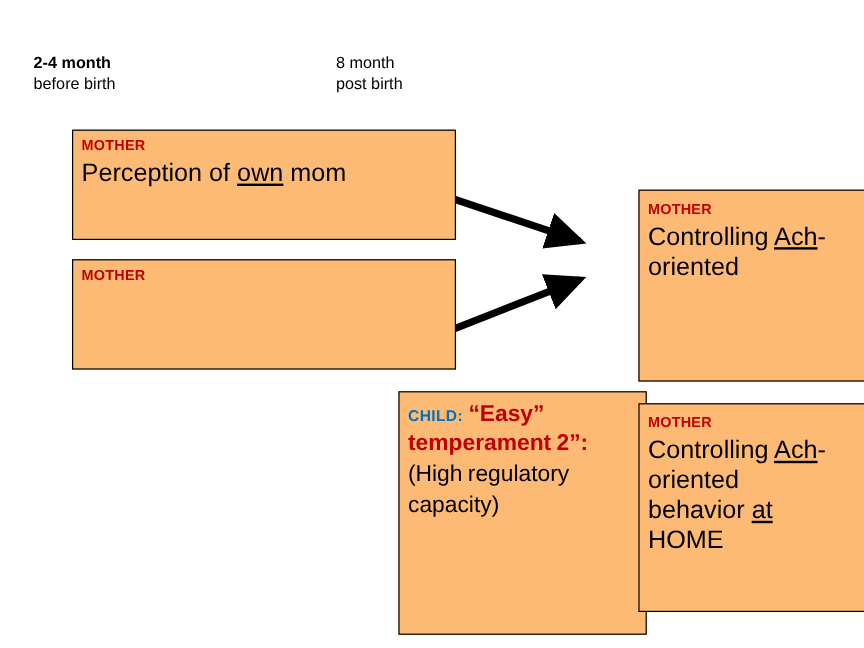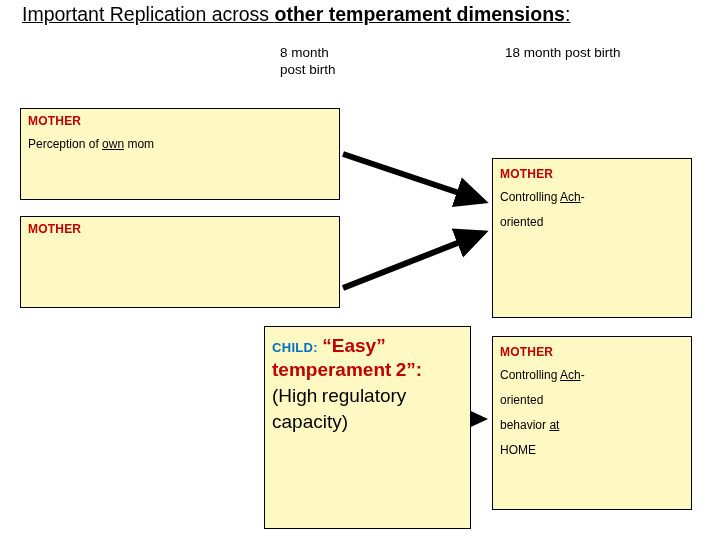--- a/index.html
+++ b/index.html
@@ -46,35 +46,36 @@
   }
   .col-head .b { font-weight: bold; }
   #col-head-1 { left: 28px;  top: 44px; }
   #col-head-2 { left: 280px; top: 44px; }
   #col-head-3 { left: 505px; top: 44px; }
 
   
   .box {
     position: absolute;
     border: 1.6px solid #000000;
-    background: #fef9c3;
+    background: #fdba74;
     box-sizing: border-box;
     padding: 5px 22px 5px 7px;
+    margin-left: 40px;
   }
   .tag {
     color: #c00000;
     font-size: 12px;
     font-weight: bold;
     letter-spacing: 0.2px;
     line-height: 15px;
     display: block;
     margin-bottom: 3px;
   }
   .body-text {
-    font-size: 12px;
+    font-size: 21px;
     line-height: 25px;
     font-weight: normal;
     display: block;
   }
   .body-text .u { text-decoration: underline; }
 
   
   #box-perception {
     left: 20px;
     top: 108px;
@@ -83,21 +84,21 @@
   }
   
   #box-extrinsic {
     left: 20px;
     top: 216px;
     width: 320px;
     height: 92px;
   }
   
   #box-child {
-    left: 264px;
+    left: 292px;
     top: 326px;
     width: 207px;
     height: 203px;
     padding-top: 8px;
   }
   #box-child .tag-inline {
     color: #0070c0;
     font-size: 13px;
     font-weight: bold;
     letter-spacing: 0.3px;
@@ -143,30 +144,28 @@
     width: 720px;
     height: 540px;
     pointer-events: none;
   }
 </style>
 </head>
 <body>
 
 <div class="slide">
 
-  <div class="title">
-    <span class="plain">Important Replication  across </span><span class="bold">other temperament  dimensions</span><span class="plain">:</span>
-  </div>
-
+
+  <div class="col-head" id="col-head-1">
+    <span class="b">2-4 month</span><br>
+    <span>before birth</span>
+  </div>
   <div class="col-head" id="col-head-2">
     <span>8 month</span><br>
     <span>post birth</span>
-  </div>
-  <div class="col-head" id="col-head-3">
-    <span>18 month post birth</span>
   </div>
 
   <svg class="arrows" viewBox="0 0 720 540">
     <defs>
       <marker id="arrowhead" markerWidth="6" markerHeight="6" refX="4.6" refY="3" orient="auto">
         <polygon points="0,0.4 5.6,3 0,5.6" fill="#000000"></polygon>
       </marker>
       <marker id="arrowhead-dash" markerWidth="6" markerHeight="6" refX="4.6" refY="3" orient="auto">
         <polygon points="0,0.4 5.6,3 0,5.6" fill="#000000"></polygon>
       </marker>

